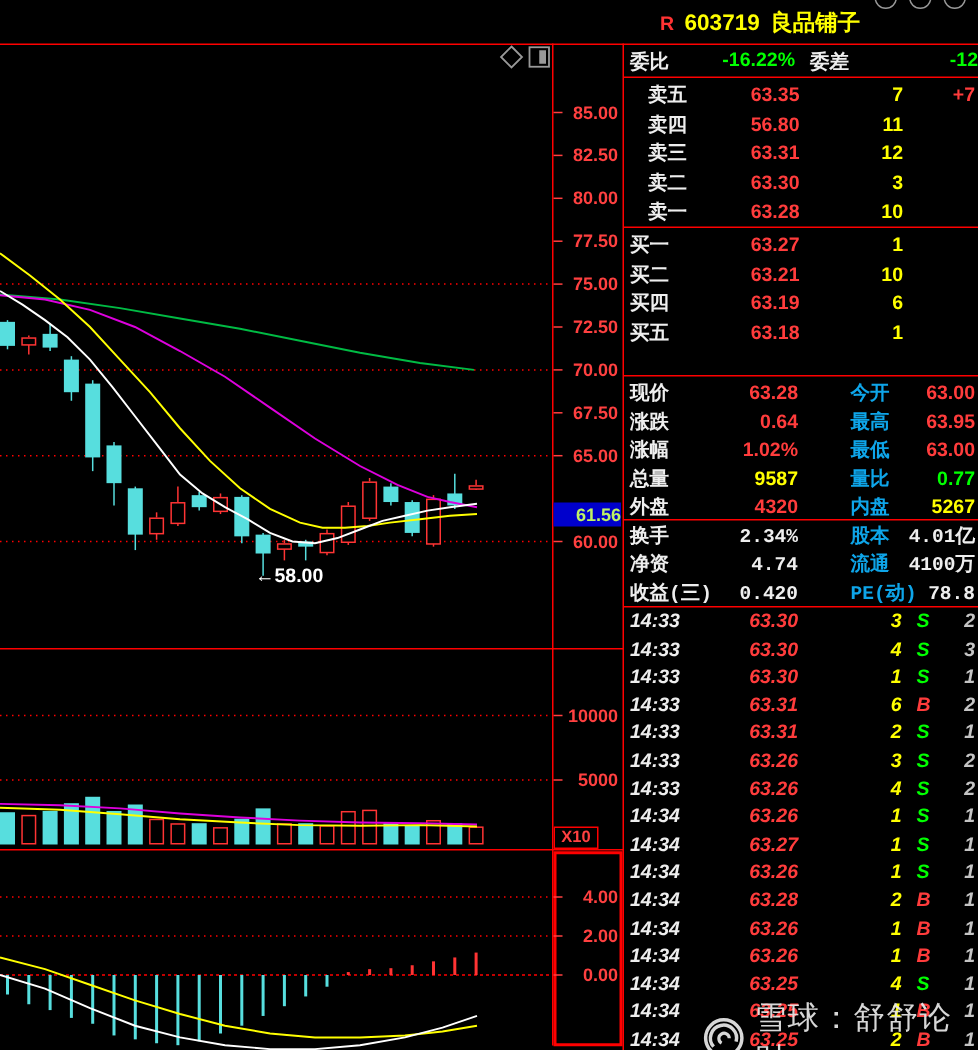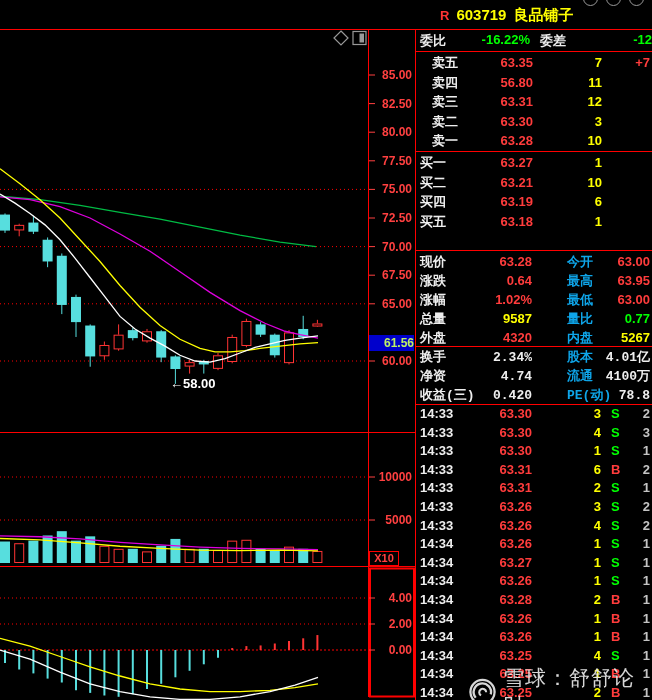--- a/index.html
+++ b/index.html
@@ -33,21 +33,21 @@
   .prow .cv{position:absolute;right:50px;}
   .prow .cd{position:absolute;right:2px;}
   #quote1{position:absolute;top:223px;left:0;right:0;}
   #quote2{position:absolute;top:319px;left:0;right:0;font-family:Liberation Mono, monospace;}
   .qrow{position:relative;height:19px;line-height:19px;}
   .qrow .l1{position:absolute;left:5px;color:#eee;}
   .qrow .v1{position:absolute;right:120px;}
   .qrow .l2{position:absolute;left:120px;color:#0ea5e9;margin-left:32px;}
   .qrow .v2{position:absolute;right:2px;}
   #ticks{position:absolute;top:376px;left:0;right:0;height:295px;overflow:hidden;}
-  .trow{position:relative;height:18.6px;line-height:18.6px;}
+  .trow{position:relative;height:18.6px;line-height:18.6px;font-style:italic;}
   .trow .tt{position:absolute;left:5px;color:#eee;}
   .trow .tp{position:absolute;right:120px;}
   .trow .tv{position:absolute;right:51px;}
   .trow .td{position:absolute;left:196px;}
   .trow .tc{position:absolute;right:2px;}
 
   .price-marker{position:absolute;left:369px;top:335px;width:45px;height:16px;background:#0000cc;
     color:#bef264;font:700 12px/16px "Liberation Sans",sans-serif;text-align:right;z-index:3;}
   .x10{position:absolute;left:369px;top:551px;width:28px;height:13px;border:1px solid #ff0000;background:#000;
     color:#ff4040;font:700 11px/13px "Liberation Sans",sans-serif;text-align:center;z-index:3;}

